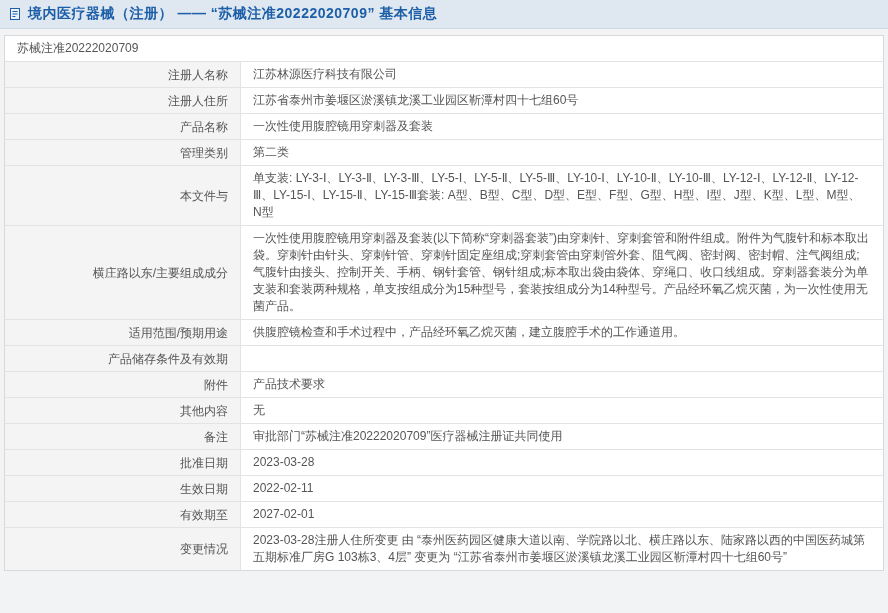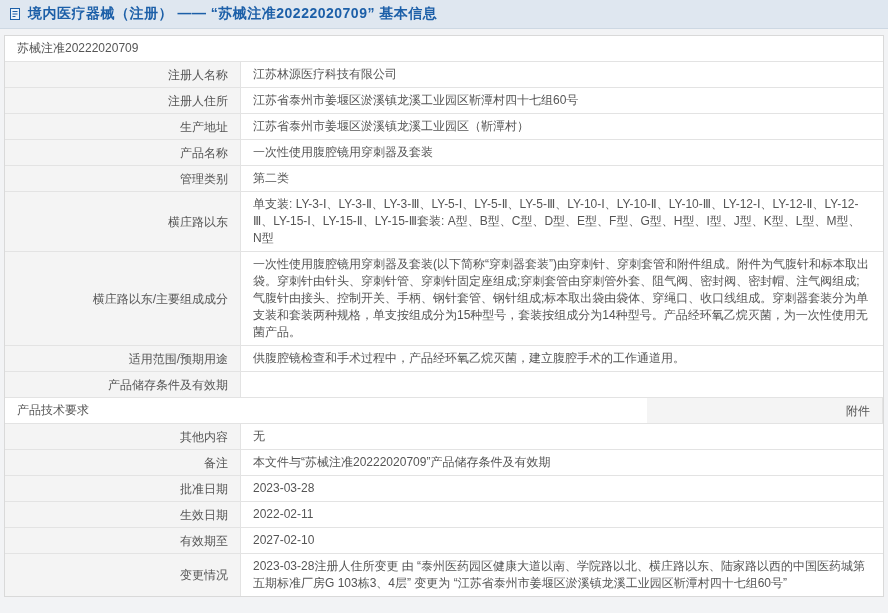--- a/index.html
+++ b/index.html
@@ -85,84 +85,80 @@
     <div class="row">
       <div class="cell label">注册人名称</div>
       <div class="cell value">江苏林源医疗科技有限公司</div>
     </div>
 
     <div class="row">
       <div class="cell label">注册人住所</div>
       <div class="cell value">江苏省泰州市姜堰区淤溪镇龙溪工业园区靳潭村四十七组60号</div>
     </div>
 
-    <div class="row">
-      <div class="cell label">生产地址</div>
-      <div class="cell value">江苏省泰州市姜堰区淤溪镇龙溪工业园区（靳潭村）</div>
-    </div>
 
     <div class="row">
       <div class="cell label">产品名称</div>
       <div class="cell value">一次性使用腹腔镜用穿刺器及套装</div>
     </div>
 
     <div class="row">
       <div class="cell label">管理类别</div>
       <div class="cell value">第二类</div>
     </div>
 
     <div class="row">
-      <div class="cell label">横庄路以东</div>
+      <div class="cell label">本文件与</div>
       <div class="cell value">单支装: LY-3-Ⅰ、LY-3-Ⅱ、LY-3-Ⅲ、LY-5-Ⅰ、LY-5-Ⅱ、LY-5-Ⅲ、LY-10-Ⅰ、LY-10-Ⅱ、LY-10-Ⅲ、LY-12-Ⅰ、LY-12-Ⅱ、LY-12-Ⅲ、LY-15-Ⅰ、LY-15-Ⅱ、LY-15-Ⅲ套装: A型、B型、C型、D型、E型、F型、G型、H型、I型、J型、K型、L型、M型、N型</div>
     </div>
 
     <div class="row">
       <div class="cell label">横庄路以东/主要组成成分</div>
       <div class="cell value">一次性使用腹腔镜用穿刺器及套装(以下简称“穿刺器套装”)由穿刺针、穿刺套管和附件组成。附件为气腹针和标本取出袋。穿刺针由针头、穿刺针管、穿刺针固定座组成;穿刺套管由穿刺管外套、阻气阀、密封阀、密封帽、注气阀组成;气腹针由接头、控制开关、手柄、钢针套管、钢针组成;标本取出袋由袋体、穿绳口、收口线组成。穿刺器套装分为单支装和套装两种规格，单支按组成分为15种型号，套装按组成分为14种型号。产品经环氧乙烷灭菌，为一次性使用无菌产品。</div>
     </div>
 
     <div class="row">
       <div class="cell label">适用范围/预期用途</div>
       <div class="cell value">供腹腔镜检查和手术过程中，产品经环氧乙烷灭菌，建立腹腔手术的工作通道用。</div>
     </div>
 
     <div class="row">
       <div class="cell label">产品储存条件及有效期</div>
       <div class="cell value"></div>
     </div>
 
     <div class="row">
+      <div class="cell label">附件</div>
       <div class="cell value">产品技术要求</div>
-      <div class="cell label">附件</div>
     </div>
 
     <div class="row">
       <div class="cell label">其他内容</div>
       <div class="cell value">无</div>
     </div>
 
     <div class="row">
       <div class="cell label">备注</div>
-      <div class="cell value">本文件与“苏械注准20222020709”产品储存条件及有效期</div>
+      <div class="cell value">审批部门“苏械注准20222020709”医疗器械注册证共同使用</div>
     </div>
 
 
     <div class="row">
       <div class="cell label">批准日期</div>
       <div class="cell value">2023-03-28</div>
     </div>
 
     <div class="row">
       <div class="cell label">生效日期</div>
       <div class="cell value">2022-02-11</div>
     </div>
 
     <div class="row">
       <div class="cell label">有效期至</div>
-      <div class="cell value">2027-02-10</div>
+      <div class="cell value">2027-02-01</div>
     </div>
 
     <div class="row">
       <div class="cell label">变更情况</div>
       <div class="cell value">2023-03-28注册人住所变更 由 “泰州医药园区健康大道以南、学院路以北、横庄路以东、陆家路以西的中国医药城第五期标准厂房G 103栋3、4层” 变更为 “江苏省泰州市姜堰区淤溪镇龙溪工业园区靳潭村四十七组60号”</div>
     </div>
 
   </div>
 </div>
 

